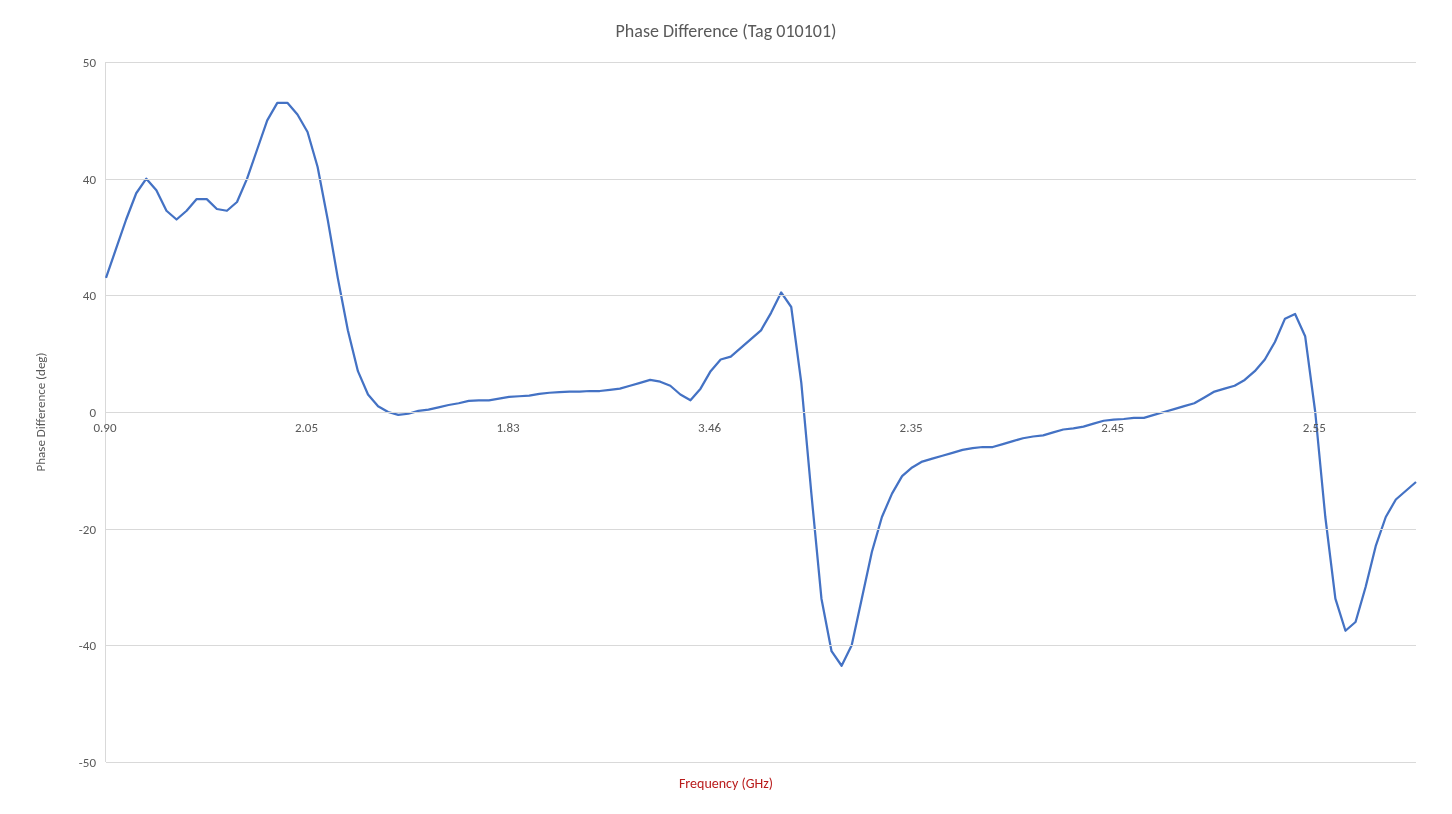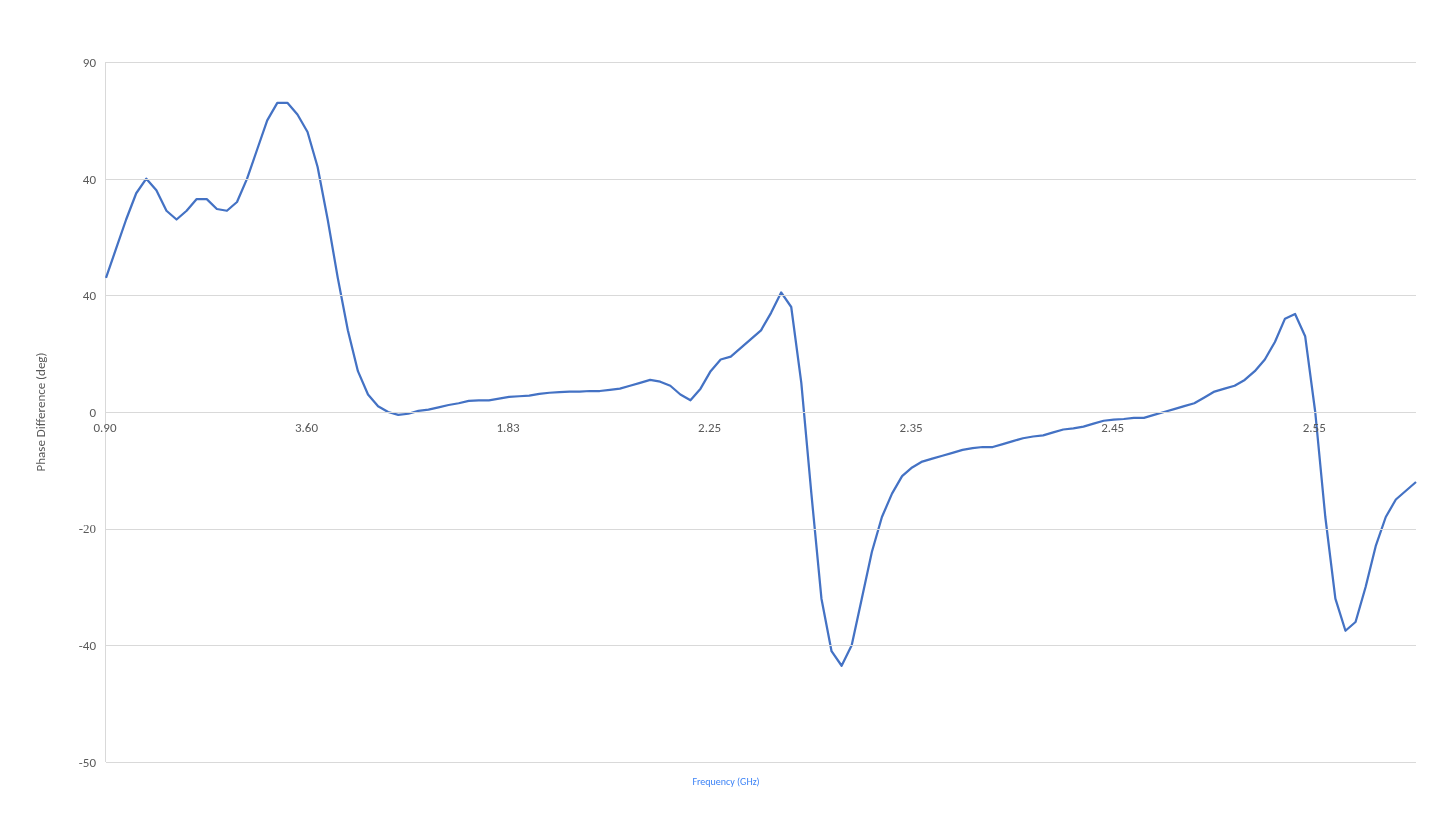--- a/index.html
+++ b/index.html
@@ -62,22 +62,22 @@
     transform: translate(-50%, -50%) rotate(-90deg);
     font-size: 13px;
     color: #595959;
     white-space: nowrap;
   }
   .x-axis-title {
     position: absolute;
     left: 50%;
     top: 775px;
     transform: translateX(-50%);
-    font-size: 10px;
-    color: #3b82f6;
+    font-size: 14px;
+    color: #b91c1c;
   }
   svg.line-svg {
     position: absolute;
     left: 0;
     top: 0;
     width: 100%;
     height: 100%;
     overflow: visible;
   }
   .series-path {
@@ -85,44 +85,45 @@
     stroke: #4472C4;
     stroke-width: 2.25;
     stroke-linejoin: round;
   }
 </style>
 </head>
 <body>
 
 <div class="chart-container">
 
+  <div class="chart-title">Phase Difference (Tag 010101)</div>
 
   <div class="y-axis-title">Phase Difference (deg)</div>
   <div class="x-axis-title">Frequency (GHz)</div>
 
   <div class="plot-area">
     <svg class="line-svg">
       <path class="series-path" d="M0.00 215.83 L10.08 186.67 L20.15 157.50 L30.23 131.25 L40.31 116.67 L50.38 128.33 L60.46 148.75 L70.54 157.50 L80.62 148.75 L90.69 137.08 L100.77 137.08 L110.85 147.00 L120.92 148.75 L131.00 140.00 L141.08 116.67 L151.15 87.50 L161.23 58.33 L171.31 40.83 L181.38 40.83 L191.46 52.50 L201.54 70.00 L211.62 105.00 L221.69 157.50 L231.77 215.83 L241.85 268.33 L251.92 309.17 L262.00 332.50 L272.08 344.17 L282.15 350.00 L292.23 352.92 L302.31 351.75 L312.38 348.83 L322.46 347.67 L332.54 345.33 L342.62 343.00 L352.69 341.25 L362.77 338.92 L372.85 338.33 L382.92 338.33 L393.00 336.58 L403.08 334.83 L413.15 334.25 L423.23 333.67 L433.31 331.92 L443.38 330.75 L453.46 330.17 L463.54 329.58 L473.62 329.58 L483.69 329.00 L493.77 329.00 L503.85 327.83 L513.92 326.67 L524.00 323.75 L534.08 320.83 L544.15 317.92 L554.23 319.67 L564.31 323.75 L574.38 332.50 L584.46 338.33 L594.54 326.67 L604.62 309.17 L614.69 297.50 L624.77 294.58 L634.85 285.83 L644.92 277.08 L655.00 268.33 L665.08 250.83 L675.15 230.42 L685.23 245.00 L695.31 320.83 L705.38 431.67 L715.46 536.67 L725.54 589.17 L735.62 603.75 L745.69 583.33 L755.77 536.67 L765.85 490.00 L775.92 455.00 L786.00 431.67 L796.08 414.17 L806.15 405.42 L816.23 399.58 L826.31 396.67 L836.38 393.75 L846.46 390.83 L856.54 387.92 L866.62 386.17 L876.69 385.00 L886.77 385.00 L896.85 382.08 L906.92 379.17 L917.00 376.25 L927.08 374.50 L937.15 373.33 L947.23 370.42 L957.31 367.50 L967.38 366.33 L977.46 364.58 L987.54 361.67 L997.62 358.75 L1007.69 357.58 L1017.77 357.00 L1027.85 355.83 L1037.92 355.83 L1048.00 352.92 L1058.08 350.00 L1068.15 347.08 L1078.23 344.17 L1088.31 341.25 L1098.38 335.42 L1108.46 329.58 L1118.54 326.67 L1128.62 323.75 L1138.69 317.92 L1148.77 309.17 L1158.85 297.50 L1168.92 280.00 L1179.00 256.67 L1189.08 252.00 L1199.15 274.17 L1209.23 350.00 L1219.31 455.00 L1229.38 536.67 L1239.46 568.75 L1249.54 560.00 L1259.62 525.00 L1269.69 484.17 L1279.77 455.00 L1289.85 437.50 L1299.92 428.75 L1310.00 420.00 "></path>
     </svg>
   <div class="gridline" style="top: 700px;"></div>
       <div class="gridline" style="top: 583.333px;"></div>
       <div class="gridline" style="top: 466.667px;"></div>
       <div class="gridline" style="top: 350px;"></div>
       <div class="gridline" style="top: 233.333px;"></div>
       <div class="gridline" style="top: 116.667px;"></div>
       <div class="gridline" style="top: 0px;"></div>
     </div>
 
 <div class="y-tick-label" style="top: 762px;">-50</div>
     <div class="y-tick-label" style="top: 645.333px;">-40</div>
-    <div class="y-tick-label" style="top: 528.667px; font-family: Liberation Serif, serif;">-20</div>
+    <div class="y-tick-label" style="top: 528.667px;">-20</div>
     <div class="y-tick-label" style="top: 412px;">0</div>
     <div class="y-tick-label" style="top: 295.333px;">40</div>
     <div class="y-tick-label" style="top: 178.667px;">40</div>
-    <div class="y-tick-label" style="top: 62px;">90</div>
+    <div class="y-tick-label" style="top: 62px;">50</div>
     <div class="x-tick-label" style="left: 105px; top: 420px;">0.90</div>
-    <div class="x-tick-label" style="left: 306.538px; top: 420px;">3.60</div>
+    <div class="x-tick-label" style="left: 306.538px; top: 420px;">2.05</div>
     <div class="x-tick-label" style="left: 508.077px; top: 420px;">1.83</div>
-    <div class="x-tick-label" style="left: 709.615px; top: 420px;">2.25</div>
+    <div class="x-tick-label" style="left: 709.615px; top: 420px;">3.46</div>
     <div class="x-tick-label" style="left: 911.154px; top: 420px;">2.35</div>
     <div class="x-tick-label" style="left: 1112.69px; top: 420px;">2.45</div>
     <div class="x-tick-label" style="left: 1314.23px; top: 420px;">2.55</div>
   </div>
 
 </body></html>

